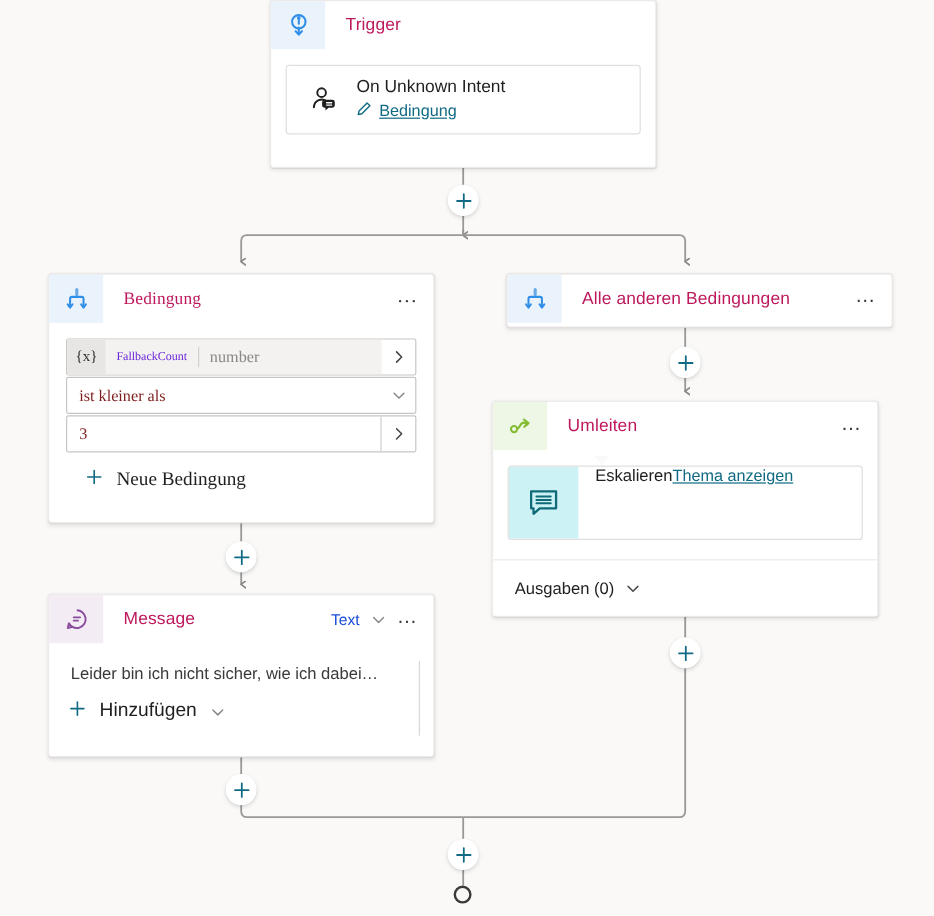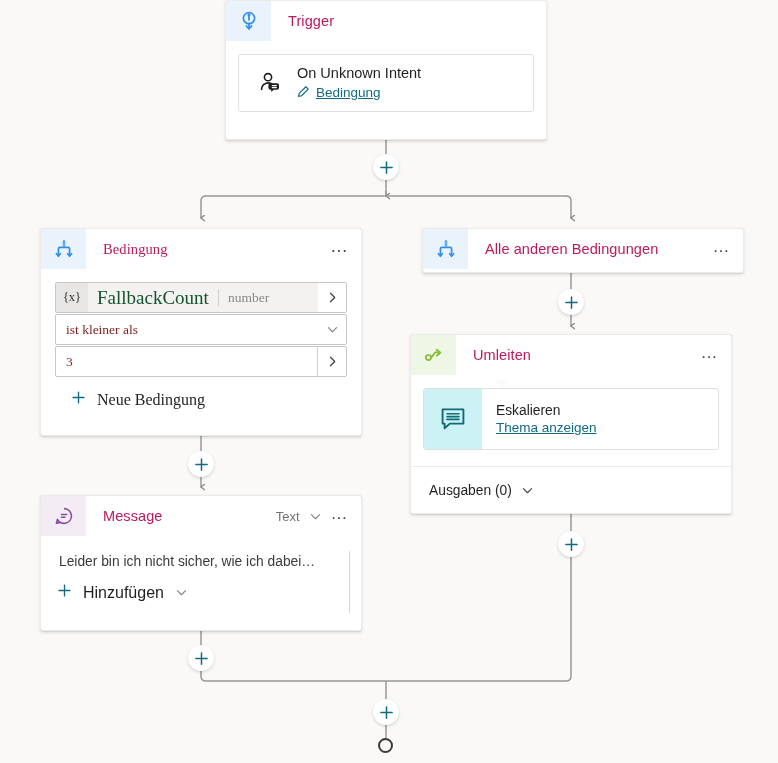--- a/index.html
+++ b/index.html
@@ -64,21 +64,21 @@
     letter-spacing: 0.1px;
   }
   .head-right {
     display: flex;
     align-items: center;
     padding-right: 12px;
     gap: 9px;
   }
   .head-kind {
     font-size: 13px;
-    color: #737373;
+    color: #1d4ed8;
   }
   .chev-sm {
     color: #605e5c;
     display: inline-flex;
     align-items: center;
   }
   .ellipsis {
     font-size: 17px;
     letter-spacing: 1.4px;
     color: #3b3a39;
@@ -166,22 +166,22 @@
     align-items: center;
     justify-content: center;
     background: #e8e6e4;
     font-size: 12.5px;
     color: #323130;
   }
   .chip-name {
     display: flex;
     align-items: center;
     padding: 0 9px;
-    font-size: 19px;
-    color: #14532d;
+    font-size: 10px;
+    color: #6d28d9;
   }
   .chip-sep {
     width: 1px;
     background: #d2d0ce;
     margin: 6px 0;
   }
   .chip-type {
     display: flex;
     align-items: center;
     padding: 12px 9px;
@@ -253,21 +253,21 @@
     width: 58px;
     min-width: 58px;
     background: #cdf2f5;
     display: flex;
     align-items: center;
     justify-content: center;
   }
   .sub-texts {
     padding-left: 14px;
     display: flex;
-    flex-direction: column;
+    flex-direction: row;
     justify-content: center;
   }
   .sub-title {
     font-size: 13.8px;
     color: #201f1e;
     margin-bottom: 2px;
   }
   .outputs-row {
     position: absolute;
     left: 0;

